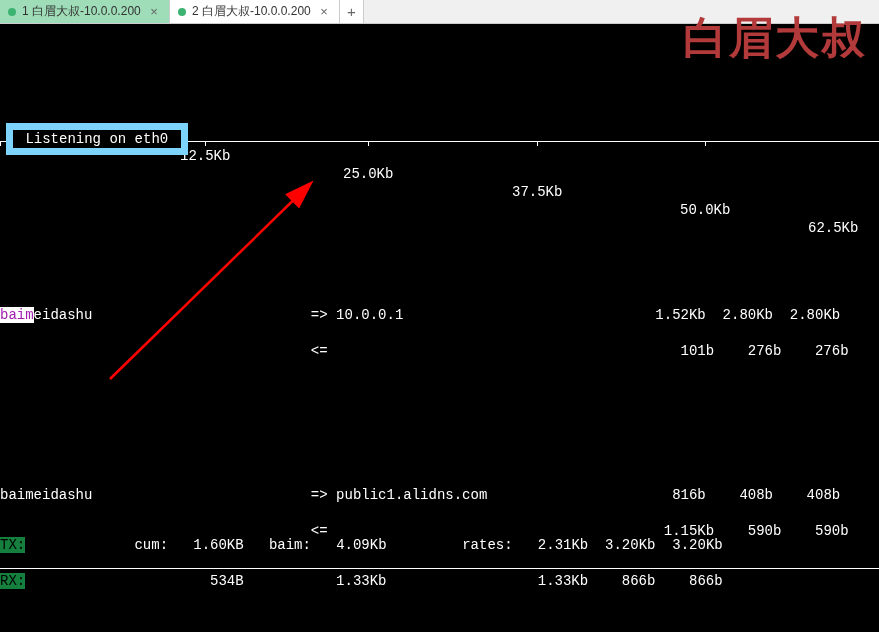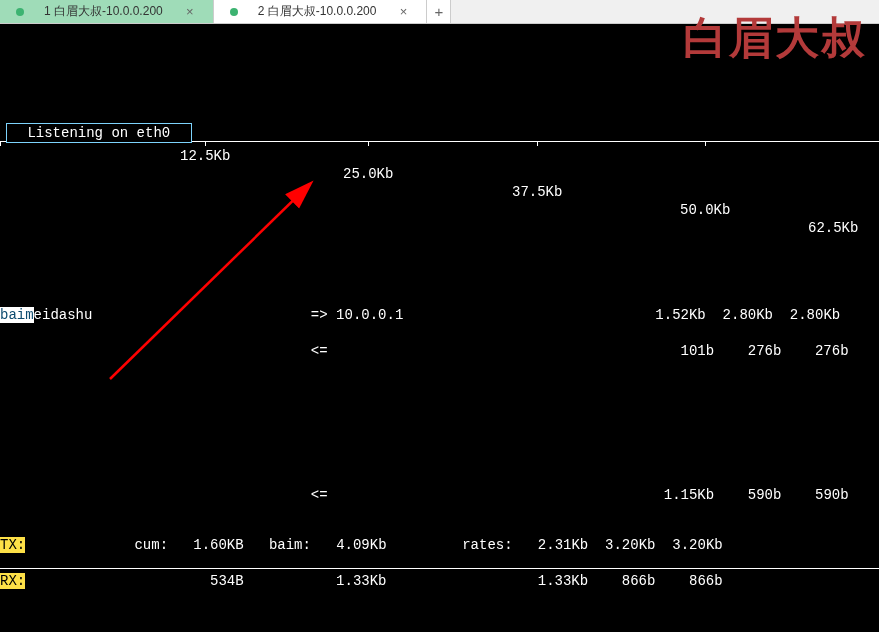--- a/index.html
+++ b/index.html
@@ -17,23 +17,23 @@
       background: #f0f0f0;
       border-bottom: 1px solid #ccc;
       display: flex;
       align-items: stretch;
       font-family: Arial, sans-serif;
       font-size: 12px;
     }
     .tab {
       display: flex;
       align-items: center;
-      padding: 0 16px;
+      padding: 0 8px;
       border-right: 1px solid #ccc;
-      gap: 20px;
+      gap: 6px;
       min-width: 170px;
       cursor: pointer;
     }
     .tab.active {
       background: #9fdcb8;
     }
     .tab.inactive {
       background: #fff;
       align-items: center;
     }
@@ -94,22 +94,22 @@
       top: 0;
       left: 0;
       pointer-events: none;
       z-index: 10;
     }
     .scale-row { position: relative; height: 36px; }
     .listening-box {
       position: absolute;
       left: 6px;
       top: 9px;
-      border: 1px solid #7dd3fc;
-      padding: 0 12px;
+      border: 7px solid #7dd3fc;
+      padding: 0 4px;
       background: #000;
       z-index: 2;
     }
     .scale-labels {
       position: absolute;
       top: 15px;
       left: 0;
       width: 100%;
       height: 18px;
     }
@@ -120,36 +120,36 @@
       width: 100%;
       height: 1px;
       background: #fff;
     }
     .scale-labels span { position: absolute; }
     .tick { position: absolute; width: 1px; height: 5px; background: #fff; top: 27px; }
     .conn-block { }
     .hl-host {
       display: inline;
     }
-    .hl-host .seg-inv { background: #fff; color: #0c4a6e; }
+    .hl-host .seg-inv { background: #fff; color: #a21caf; }
     .footer-divider {
       position: absolute;
       left: 0; right: 0;
       height: 1px;
       background: #fff;
       bottom: 63px;
     }
     .footer {
       position: absolute;
       left: 0;
       bottom: 6px;
       width: 100%;
     }
     .footer .line { height: 18px; }
-    .tx-label { background: #fde047; color: #000; padding: 0; }
+    .tx-label { background: #15803d; color: #000; padding: 0; }
   </style>
 </head>
 <body>
 
 <div class="tabbar">
   <div class="tab active">
     <span class="tab-dot"></span>
     <span class="tab-label">1 白眉大叔-10.0.0.200</span>
     <span class="tab-close">×</span>
   </div>
@@ -185,20 +185,21 @@
   <div style="height:12px"></div>
 
   
   <div class="conn-block">
 <div class="line"><span class="hl-host"><span class="seg-inv">baim</span><span>eidashu</span></span>                          <span>=&gt;</span> <span>10.0.0.1</span>                              <span>1.52Kb</span>  <span>2.80Kb</span>  <span>2.80Kb</span></div>
 <div class="line">                                     <span>&lt;=</span>                                          <span>101b</span>    <span>276b</span>    <span>276b</span></div>
   </div>
 
   
   <div class="conn-block">
+<div class="line"><span>baimeidashu</span>                          <span>=&gt;</span> <span>public1.alidns.com</span>                      <span>816b</span>    <span>408b</span>    <span>408b</span></div>
 <div class="line">                                     <span>&lt;=</span>                                        <span>1.15Kb</span>    <span>590b</span>    <span>590b</span></div>
   </div>
 
   
   <svg class="arrow-svg" width="879" height="608">
     <defs>
       <marker id="ah" markerWidth="12" markerHeight="12" refX="10" refY="4" orient="auto">
         <path d="M0,0 L12,4 L0,8 Z" fill="#ff0000"></path>
       </marker>
     </defs>

